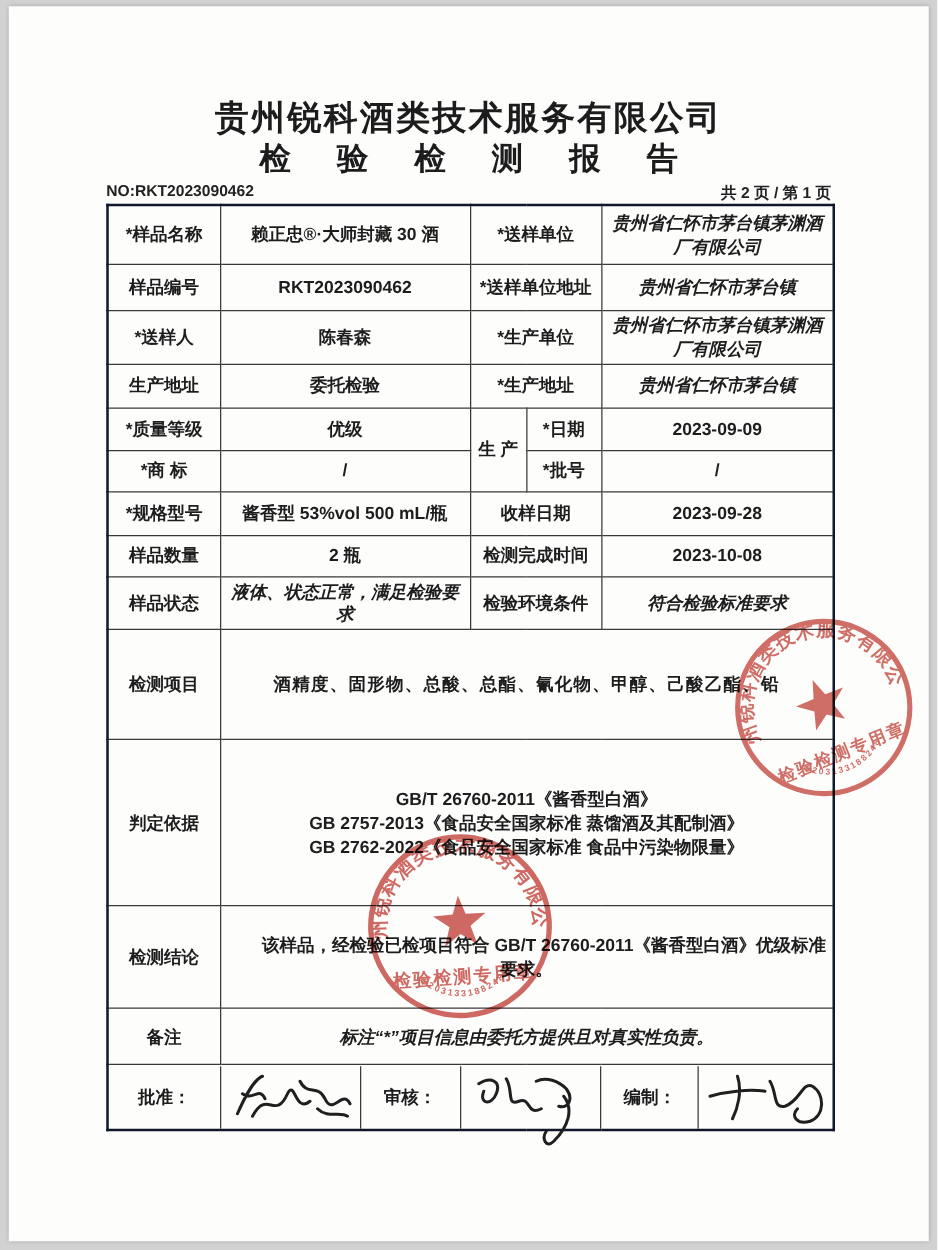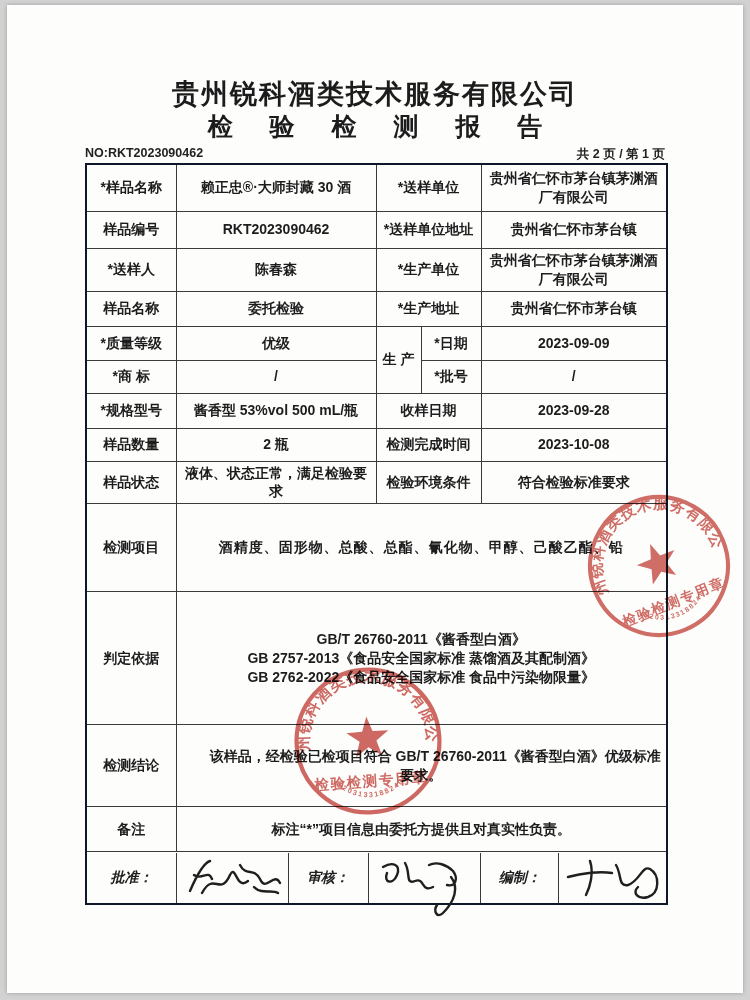--- a/index.html
+++ b/index.html
@@ -6,27 +6,27 @@
   body{width:750px;height:1000px;font-family:"Liberation Sans","DejaVu Sans",sans-serif;}
   .photo{position:relative;width:750px;height:1000px;background:#d2d2d2;overflow:hidden;}
   .paper{position:absolute;left:7px;top:5px;width:736px;height:988px;background:#fdfdfc;box-shadow:0 0 4px rgba(0,0,0,.25);}
   .company-title{position:absolute;left:0;top:76px;width:750px;text-align:center;font-size:27px;font-weight:700;letter-spacing:2px;color:#1c1c1c;}
   .report-title{position:absolute;left:0;top:110px;width:750px;text-align:center;font-size:25px;font-weight:700;letter-spacing:15px;text-indent:15px;color:#1c1c1c;}
   .meta{position:absolute;left:85px;top:146px;width:580px;display:flex;justify-content:space-between;align-items:flex-start;font-size:12.5px;font-weight:700;color:#222;}
   table.report{position:absolute;left:85px;top:163px;width:581px;border-collapse:collapse;table-layout:fixed;color:#1d1d1d;}
   table.report td{border:1px solid #3a3a3a;text-align:center;vertical-align:middle;font-size:14px;font-weight:700;padding:2px 4px;line-height:1.35;}
   table.report{border:2px solid #0f172a;}
   td.lab{font-size:13.5px;}
-  td.small{font-size:13px;}
+  td.small{font-size:13px;font-style:italic;}
   td.left{text-align:left;padding-left:14px;padding-right:10px;}
   td.items{text-align:left;padding-left:36px;font-size:14px;letter-spacing:1px;}
   td.basis{text-align:left;padding-left:14px;font-size:13.5px;line-height:2.1;}
   td.concl{text-align:left;padding:6px 16px 6px 12px;font-size:13.5px;line-height:1.7;margin-left:20px;}
   td.concl .ind{text-indent:2em;display:block;}
-  .sigrow{display:flex;height:100%;align-items:stretch;font-style:italic;}
+  .sigrow{display:flex;height:100%;align-items:stretch;}
   .sigrow .c{display:flex;align-items:center;justify-content:center;border-left:1px solid #3a3a3a;font-size:14px;font-weight:700;}
   .sigrow .c:first-child{border-left:none;}
   .sigrow .sig{position:relative;overflow:visible;}
   .sigrow svg{overflow:visible;}
   .seal{position:absolute;pointer-events:none;mix-blend-mode:multiply;}
   .seal svg{display:block;}
   .sealA{left:283px;top:656px;transform:rotate(-4deg);opacity:.88;}
   .sealB{left:577px;top:484px;transform:rotate(-22deg);opacity:.85;}
   .ink{stroke:#1f1f1f;stroke-width:2.4;fill:none;stroke-linecap:round;stroke-linejoin:round;}
 </style>
@@ -65,21 +65,21 @@
       <td class="lab" colspan="2">*送样单位地址</td>
       <td class="small">贵州省仁怀市茅台镇</td>
     </tr>
     <tr style="height:43px">
       <td class="lab">*送样人</td>
       <td>陈春森</td>
       <td class="lab" colspan="2">*生产单位</td>
       <td class="small">贵州省仁怀市茅台镇茅渊酒厂有限公司</td>
     </tr>
     <tr style="height:35px">
-      <td class="lab">样品名称</td>
+      <td class="lab">生产地址</td>
       <td>委托检验</td>
       <td class="lab" colspan="2">*生产地址</td>
       <td class="small">贵州省仁怀市茅台镇</td>
     </tr>
     <tr style="height:34px">
       <td class="lab">*质量等级</td>
       <td>优级</td>
       <td class="lab" rowspan="2">生 产</td>
       <td class="lab">*日期</td>
       <td>2023-09-09</td>

